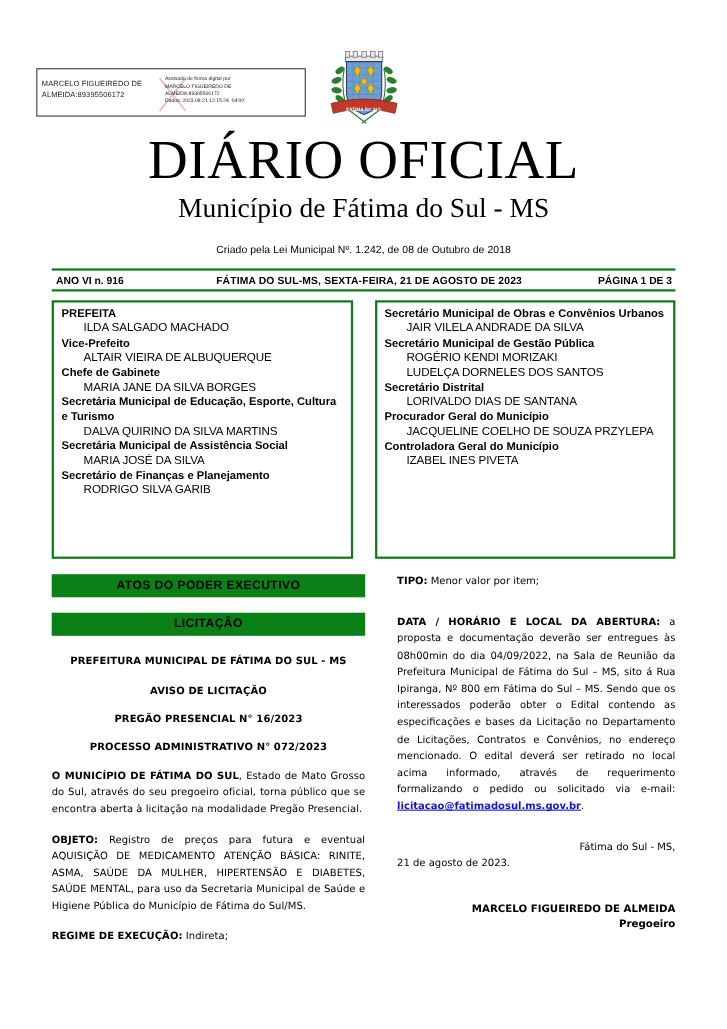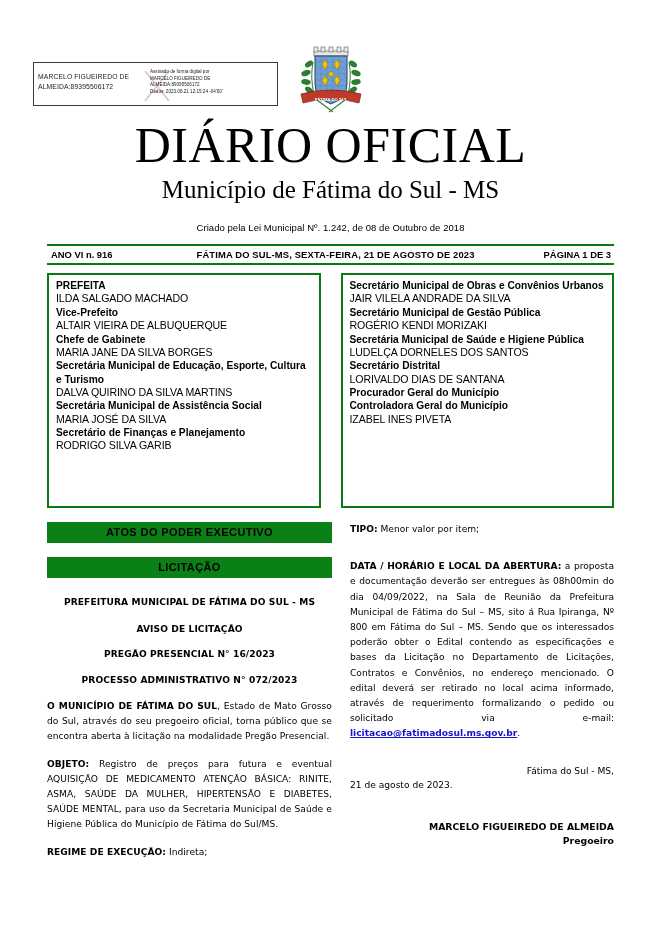--- a/index.html
+++ b/index.html
@@ -109,26 +109,27 @@
   }
   .off-role {
     font-weight: bold;
     font-size: 10.2px;
     line-height: 13.2px;
   }
   .off-name {
     font-size: 10.6px;
     line-height: 13.6px;
     letter-spacing: -0.1px;
+    margin-left: 20px;
   }
 
   
   .body-cols {
     display: flex;
-    gap: 18px;
+    gap: 29px;
     margin-top: 14px;
   }
   .col-left { flex: 0 0 285px; }
   .col-right { flex: 1 1 auto; }
 
   .greenbar {
     background: #0a8016;
     color: #000;
     font-weight: bold;
     font-size: 11px;
@@ -288,29 +289,29 @@
     <div class="off-col">
       <div>
         <div class="off-role">Secretário Municipal de Obras e Convênios Urbanos</div>
         <div class="off-name">JAIR VILELA ANDRADE DA SILVA</div>
       </div>
       <div>
         <div class="off-role">Secretário Municipal de Gestão Pública</div>
         <div class="off-name">ROGÉRIO KENDI MORIZAKI</div>
       </div>
       <div>
-        <div class="off-role">Secretária Municipal de Saúde e Higiene Pública</div>
         <div class="off-name">LUDELÇA DORNELES DOS SANTOS</div>
       </div>
       <div>
         <div class="off-role">Secretário Distrital</div>
         <div class="off-name">LORIVALDO DIAS DE SANTANA</div>
       </div>
       <div>
         <div class="off-role">Procurador Geral do Município</div>
+        <div class="off-name">JACQUELINE COELHO DE SOUZA PRZYLEPA</div>
       </div>
       <div>
         <div class="off-role">Controladora Geral do Município</div>
         <div class="off-name">IZABEL INES PIVETA</div>
       </div>
     </div>
   </div>
 
   <div class="body-cols">
 

